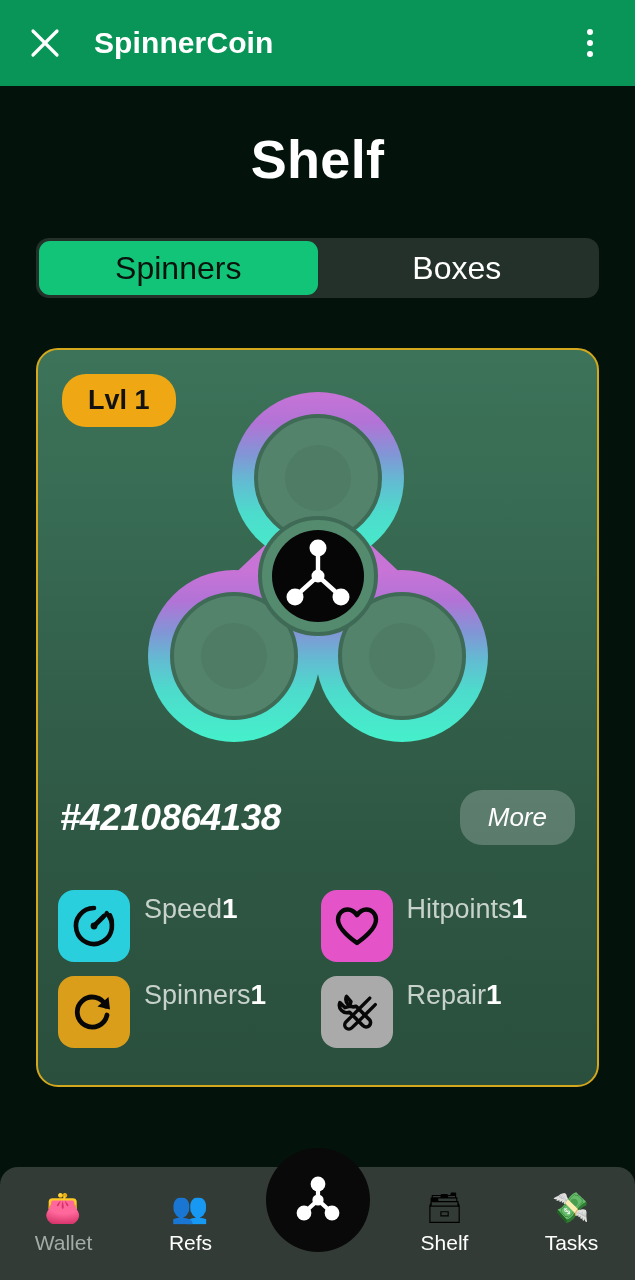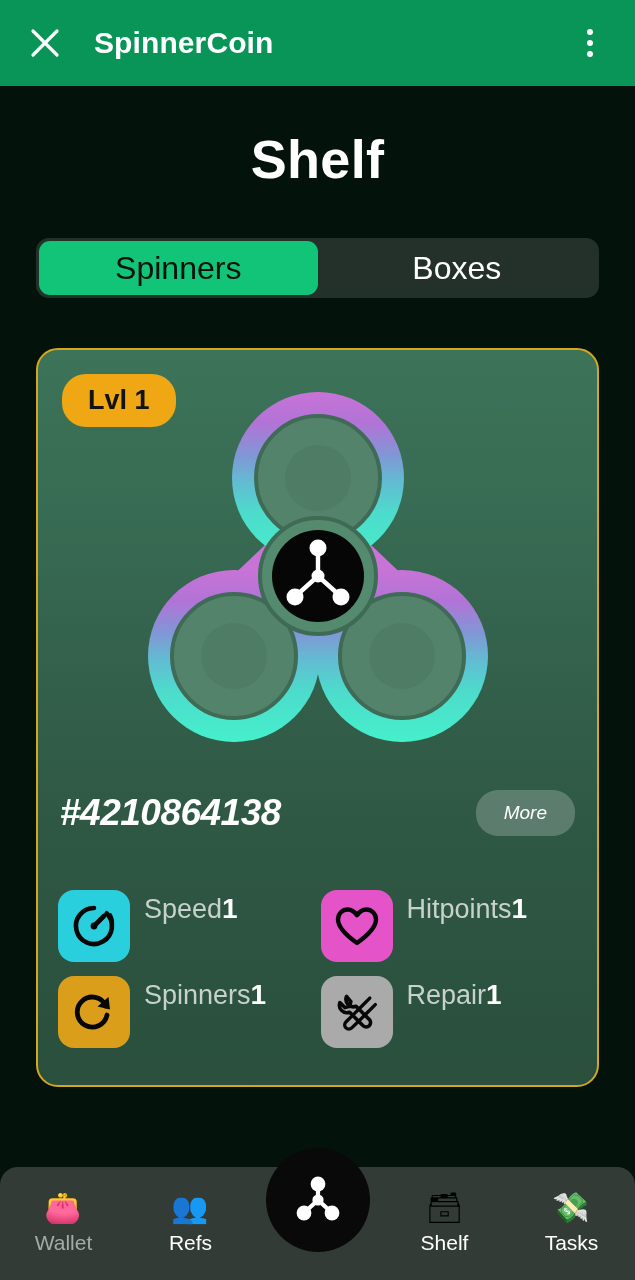--- a/index.html
+++ b/index.html
@@ -140,21 +140,21 @@
     color:#FFFFFF;
     font-size:37px;
     font-weight:bold;
     letter-spacing:-0.5px;
   }
   .more-btn {
     padding:12px 28px;
     border-radius:22px;
     background:rgba(255,255,255,0.22);
     color:#FFFFFF;
-    font-size:19px;
+    font-size:26px;
     cursor:pointer;
     user-select:none;
   }
 
   
   .stats {
     position:absolute;
     left:0; top:540px;
     width:100%;
     padding:0 20px;

